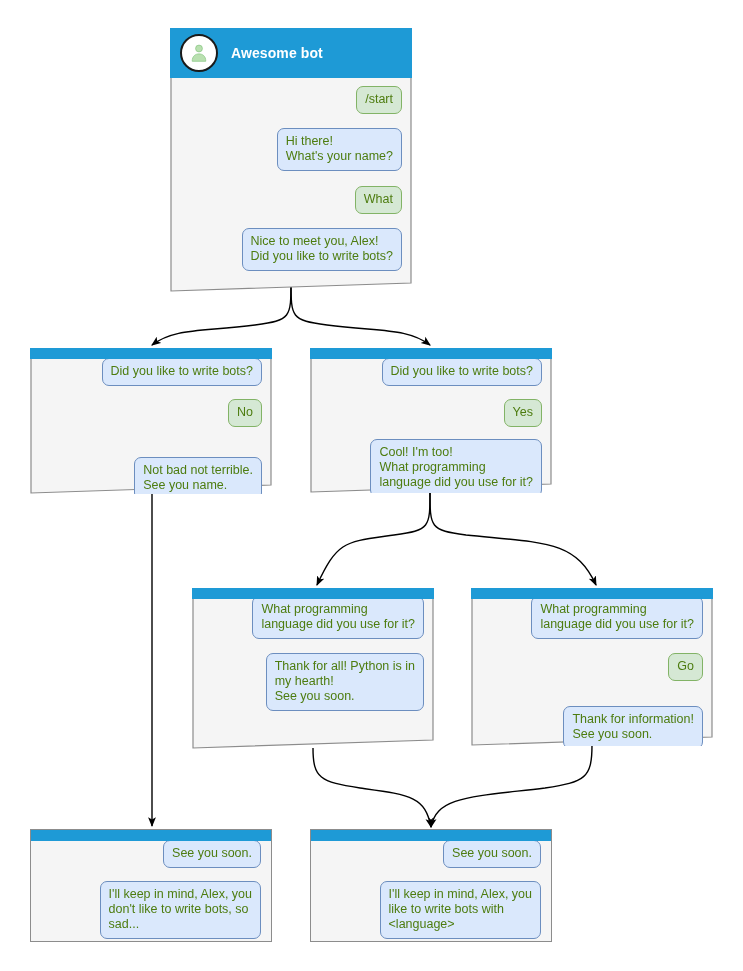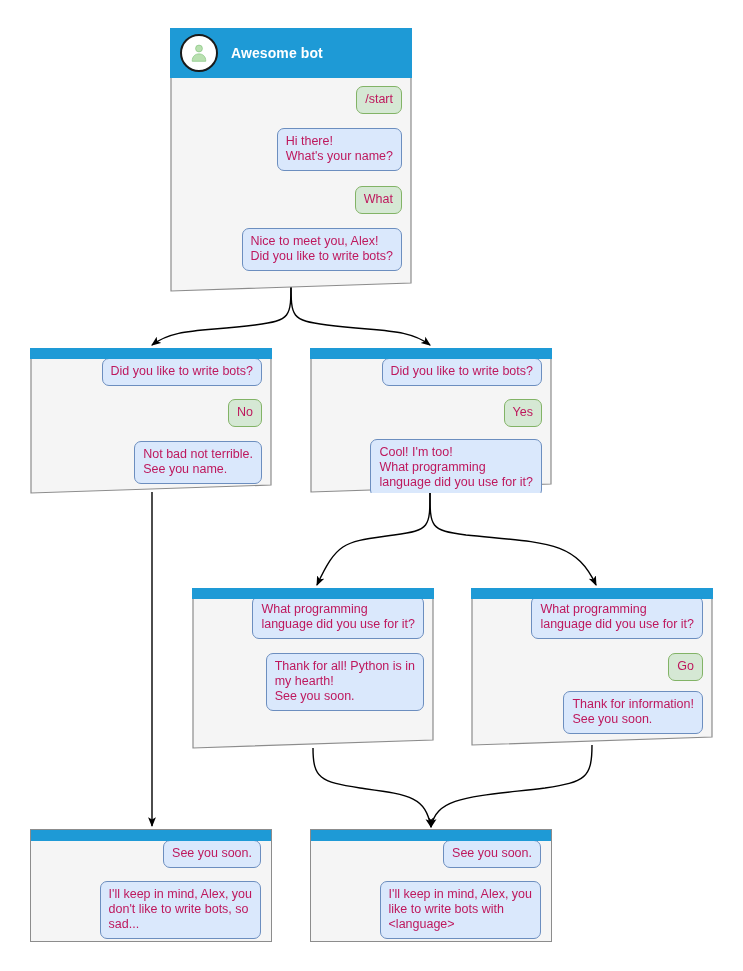--- a/index.html
+++ b/index.html
@@ -113,21 +113,21 @@
   }
 
   .bubble {
     display: inline-block;
     font-size: 12.5px;
     line-height: 15px;
     padding: 5px 8px 6px 8px;
     border-radius: 7px;
     box-sizing: border-box;
     white-space: pre-line;
-    color: #be185d;
+    color: #4d7c0f;
   }
   .bubble.bot {
     background: #dae8fc;
     border: 1px solid #6c8ebf;
   }
   .bubble.user {
     background: #d5e8d4;
     border: 1px solid #82b366;
   }
   .row {
@@ -198,21 +198,21 @@
   <div class="card skew" style="left:30px; top:348px; width:242px; height:146px;">
     <svg class="skin" viewBox="0 0 242 146" preserveAspectRatio="none">
       <polygon points="1,1 241,1 241,137 1,145" fill="#f5f5f5" stroke="#8c8c8c" stroke-width="1.2"></polygon>
     </svg>
     <div class="body-wrap">
       <div class="hdr-thin"></div>
       <div class="msgs" style="top:10px;">
         <div class="row left" style="margin-bottom:13px;">
           <span class="bubble bot">Did you like to write bots?</span>
         </div>
-        <div class="row right" style="margin-bottom:14px;justify-content:flex-end;">
+        <div class="row right" style="margin-bottom:30px;justify-content:flex-end;">
           <span class="bubble user">No</span>
         </div>
         <div class="row left">
           <span class="bubble bot">Not bad not terrible.
 See you name.</span>
         </div>
       </div>
     </div>
   </div>
 
@@ -262,21 +262,21 @@
     <svg class="skin" viewBox="0 0 242 158" preserveAspectRatio="none">
       <polygon points="1,1 241,1 241,149 1,157" fill="#f5f5f5" stroke="#8c8c8c" stroke-width="1.2"></polygon>
     </svg>
     <div class="body-wrap">
       <div class="hdr-thin"></div>
       <div class="msgs" style="top:8px;">
         <div class="row left" style="margin-bottom:14px;">
           <span class="bubble bot">What programming
 language did you use for it?</span>
         </div>
-        <div class="row right" style="margin-bottom:10px;">
+        <div class="row right" style="margin-bottom:25px;">
           <span class="bubble user">Go</span>
         </div>
         <div class="row left">
           <span class="bubble bot">Thank for information!
 See you soon.</span>
         </div>
       </div>
     </div>
   </div>
 

